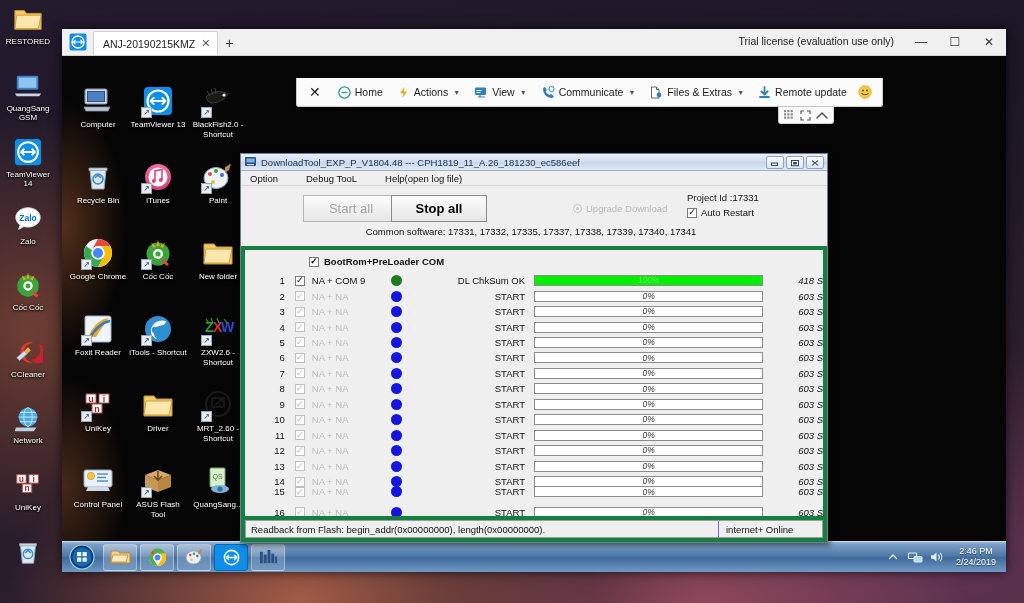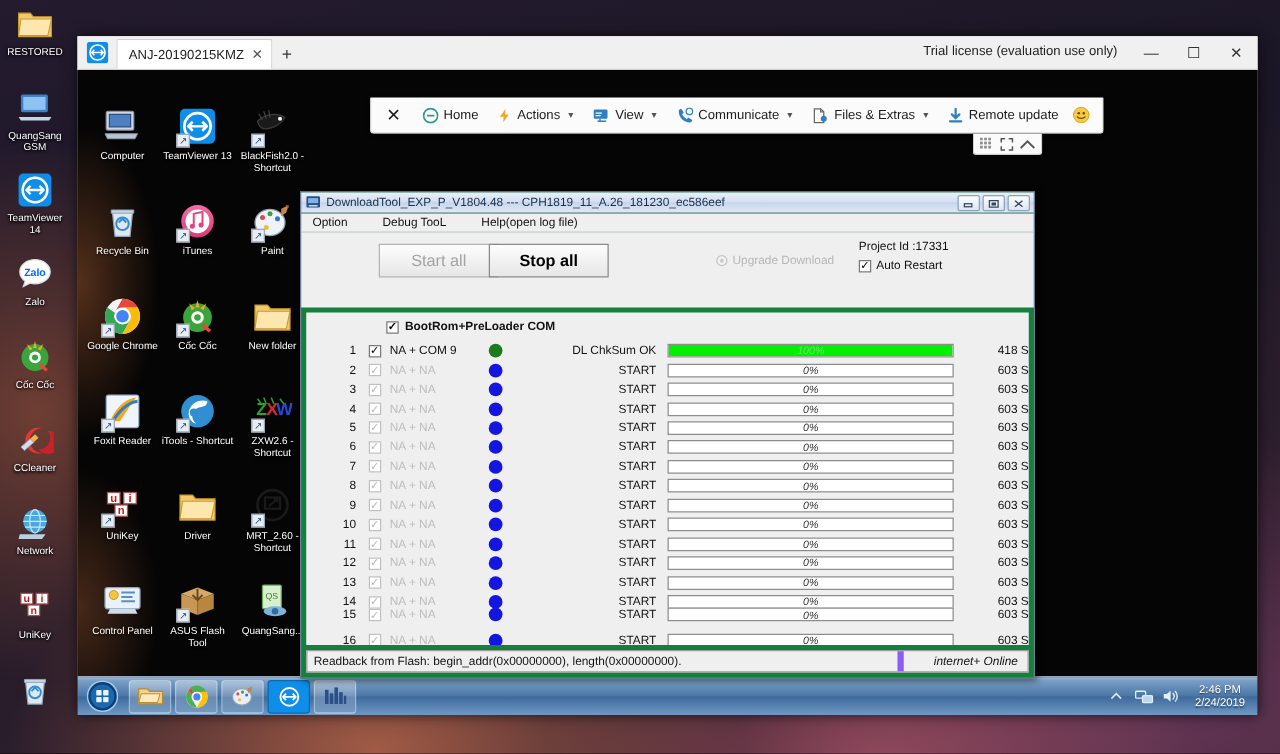--- a/index.html
+++ b/index.html
@@ -210,34 +210,34 @@
   .row .bar{
     width:230px; height:11px; border:1px solid #8c8c8c; background:#fff;
     position:relative; overflow:hidden;font-style:italic;
   }
   .row .bar .fill{ position:absolute;left:0;top:0;bottom:0;background:#00f000;}
   .row .bar .pct{
     position:absolute; inset:0; display:flex;align-items:center;justify-content:center;
     font-size:8.5px; color:#333; line-height:1;
   }
   .row .bar .pct.ongreen{ color:#6ee06e;}
-  .row .secs{ width:60px; text-align:right; padding-left:18px;}
+  .row .secs{ width:60px; text-align:right; padding-left:18px;font-style:italic;}
   .row.dim .num{ color:#111;}
   .row.dim .nacom{ color:#bdbdbd;}
   .row.dim .state{ color:#111;}
 
   #dl-status{
     position:absolute; left:4px; right:4px; bottom:4px; height:18px;
     border:1px solid #9c9c9c; background:#efefef; display:flex; align-items:center;
     font-size:9.5px; color:#111;
   }
   #dl-status .left{ flex:1; padding-left:5px;}
   #dl-status .right{
-    width:104px; border-left:5px solid #8b5cf6; height:100%;
-    display:flex;align-items:center;padding-left:24px;font-style:italic;
+    width:104px; border-left:1px solid #8b5cf6; height:100%;
+    display:flex;align-items:center;padding-left:7px;
   }
 
   
   #remote-taskbar{
     position:absolute; left:0; bottom:0; width:944px; height:31px;
     background:linear-gradient(to bottom,#9db9d8 0%, #7b9fc6 8%, #4c77a6 48%, #3f6a9b 52%, #6f98c4 100%);
     border-top:1px solid #c9dcef; display:flex; align-items:center; z-index:20;
   }
   #start-orb{
     width:36px;height:29px;display:flex;align-items:center;justify-content:center;
@@ -808,20 +808,21 @@
           <span class="rd">
               <i></i>
             </span>
           <span>Upgrade Download</span>
         </div>
         <div id="proj-id">Project Id :17331</div>
         <div id="auto-restart">
           <span class="cbx">✓</span>
           <span>Auto Restart</span>
         </div>
+        <div id="common-sw">Common software: 17331, 17332, 17335, 17337, 17338, 17339, 17340, 17341</div>
       </div>
 
       <div id="dl-list">
         <div id="hdr-bootrom">
           <span class="cbx">✓</span>
           <span>BootRom+PreLoader COM</span>
         </div>
         <div id="rows-container">
             <div class="row" style="top: 23px;">
               <div class="num">1</div>

